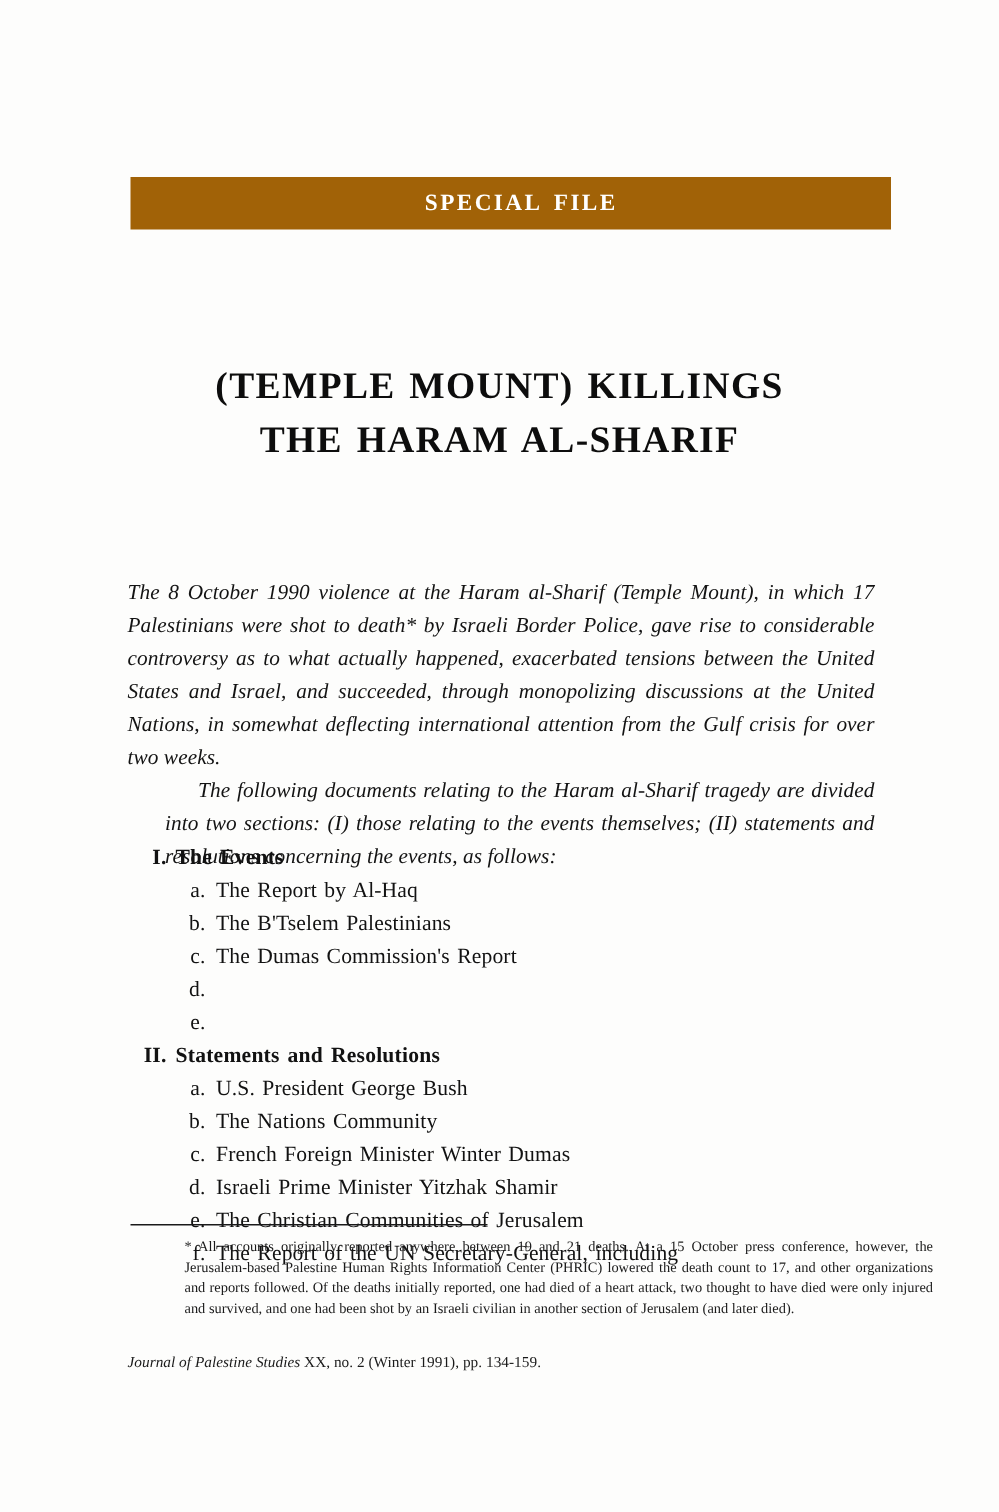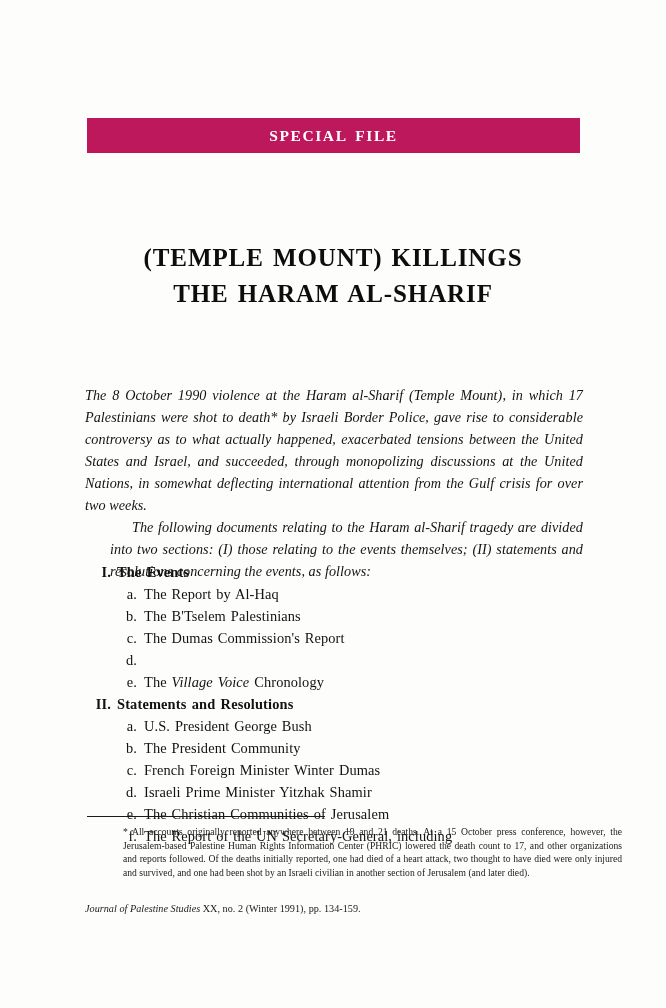--- a/index.html
+++ b/index.html
@@ -25,24 +25,25 @@
     background: #fdfdfc;
   }
 
   
   .banner-bar {
     position: absolute;
     left: 87px;
     top: 118px;
     width: 493px;
     height: 35px;
-    background: #be185d;
+    background: #a16207;
     display: flex;
     align-items: center;
     justify-content: center;
+    padding-left: 14px;
   }
   .banner-label {
     color: #ffffff;
     font-family: "Liberation Serif", "DejaVu Serif", serif;
     font-size: 15.5px;
     font-weight: 700;
     letter-spacing: 1.6px;
     word-spacing: 3px;
     line-height: 1;
   }
@@ -207,37 +208,36 @@
       </div>
       <div class="sub-row">
         <span class="sub-letter">c.</span>
         <span class="sub-text">The Dumas Commission's Report</span>
       </div>
       <div class="sub-row">
         <span class="sub-letter">d.</span>
       </div>
       <div class="sub-row">
         <span class="sub-letter">e.</span>
-        <span class="sub-text"><span>The </span><i>Village Voice</i><span> Chronology</span></span>
       </div>
     </div>
 
     <div>
       <div class="section-row">
         <span class="section-num">II.</span>
         <span class="section-title">Statements and Resolutions</span>
       </div>
 
       <div class="sub-row">
         <span class="sub-letter">a.</span>
         <span class="sub-text">U.S. President George Bush</span>
       </div>
       <div class="sub-row">
         <span class="sub-letter">b.</span>
-        <span class="sub-text">The President Community</span>
+        <span class="sub-text">The Nations Community</span>
       </div>
       <div class="sub-row">
         <span class="sub-letter">c.</span>
         <span class="sub-text">French Foreign Minister Winter Dumas</span>
       </div>
       <div class="sub-row">
         <span class="sub-letter">d.</span>
         <span class="sub-text">Israeli Prime Minister Yitzhak Shamir</span>
       </div>
       <div class="sub-row">

